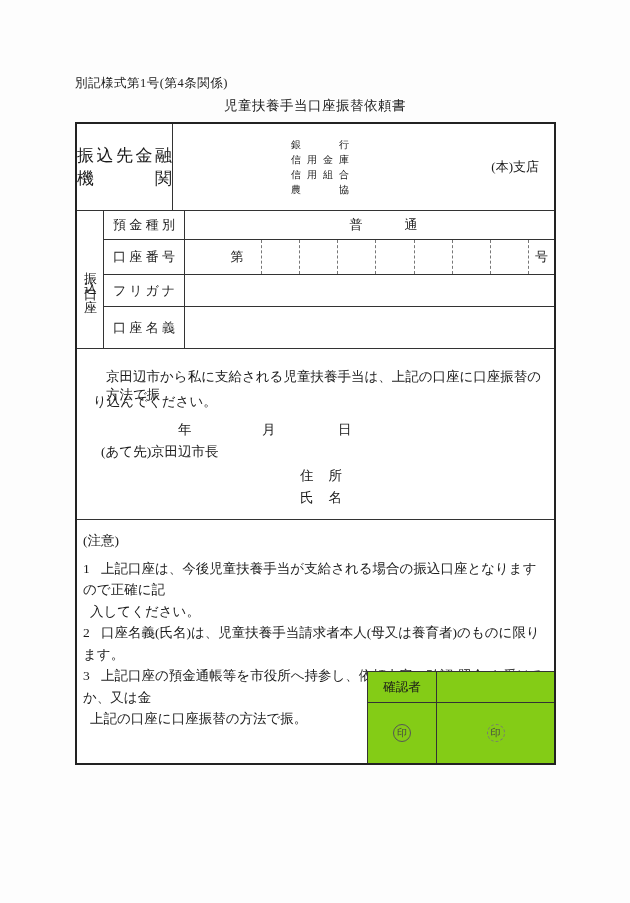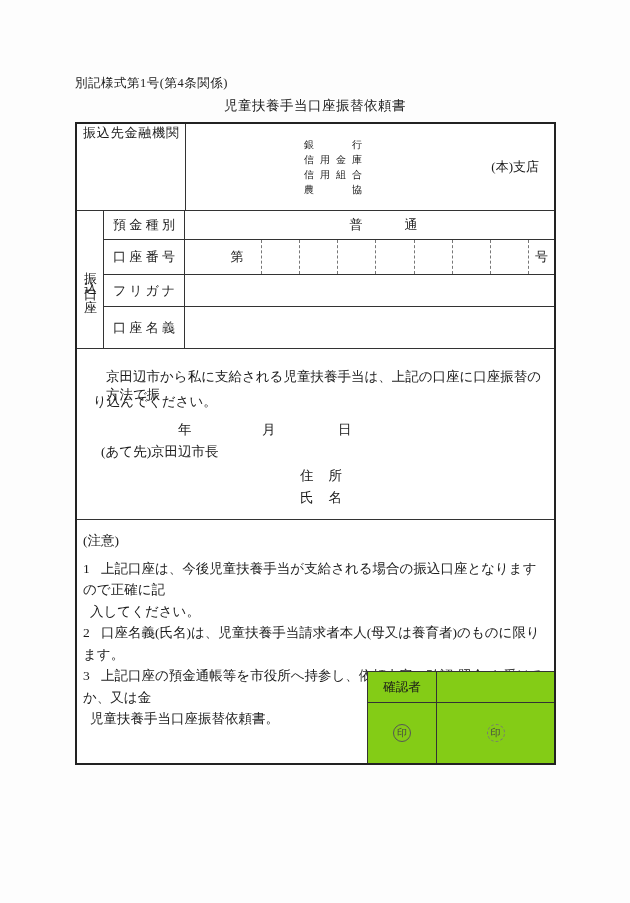--- a/index.html
+++ b/index.html
@@ -26,23 +26,23 @@
     width:481px; height:643px;
     border:2px solid #222;
     display:flex; flex-direction:column;
     background:#fff;
   }
   .jlabel { display:inline-block; text-align:justify; text-align-last:justify; }
 
   
   .row-bank { height:87px; border-bottom:1px solid #333; display:flex; }
   .cell-main-label {
-    width:109px; border-right:1px solid #333;
-    display:flex; justify-content:center;
-    font-size:13px;
+    width:96px; border-right:1px solid #333;
+    display:flex; align-items:center; justify-content:center;
+    font-size:17px;
   }
   .cell-main-label .jlabel { width:96px; }
   .cell-bank-content { flex:1; position:relative; }
   .bank-options {
     position:absolute; left:118px; top:50%; transform:translateY(-50%);
     font-size:10px; line-height:15px;font-family:Liberation Serif, serif;
   }
   .bank-options .jlabel { width:58px; }
   .branch-label {
     position:absolute; right:15px; top:50%; transform:translateY(-50%);
@@ -222,21 +222,21 @@
         <div>
           <span class="note-num">1</span><span>上記口座は、今後児童扶養手当が支給される場合の振込口座となりますので正確に記</span>
         </div>
         <div class="note-cont">入してください。</div>
         <div>
           <span class="note-num">2</span><span>口座名義(氏名)は、児童扶養手当請求者本人(母又は養育者)のものに限ります。</span>
         </div>
         <div>
           <span class="note-num">3</span><span>上記口座の預金通帳等を市役所へ持参し、依頼内容の確認(照合)を受けるか、又は金</span>
         </div>
-        <div class="note-cont">児童扶養手当口座振替依頼書。</div>
+        <div class="note-cont">上記の口座に口座振替の方法で振。</div>
       </div>
 
       <div class="verify-table">
         <div class="verify-header">
           <div class="v-col1">確認者</div>
         </div>
         <div class="verify-stamps">
           <div class="v-col1">
             <span class="seal solid">印</span>
           </div>

